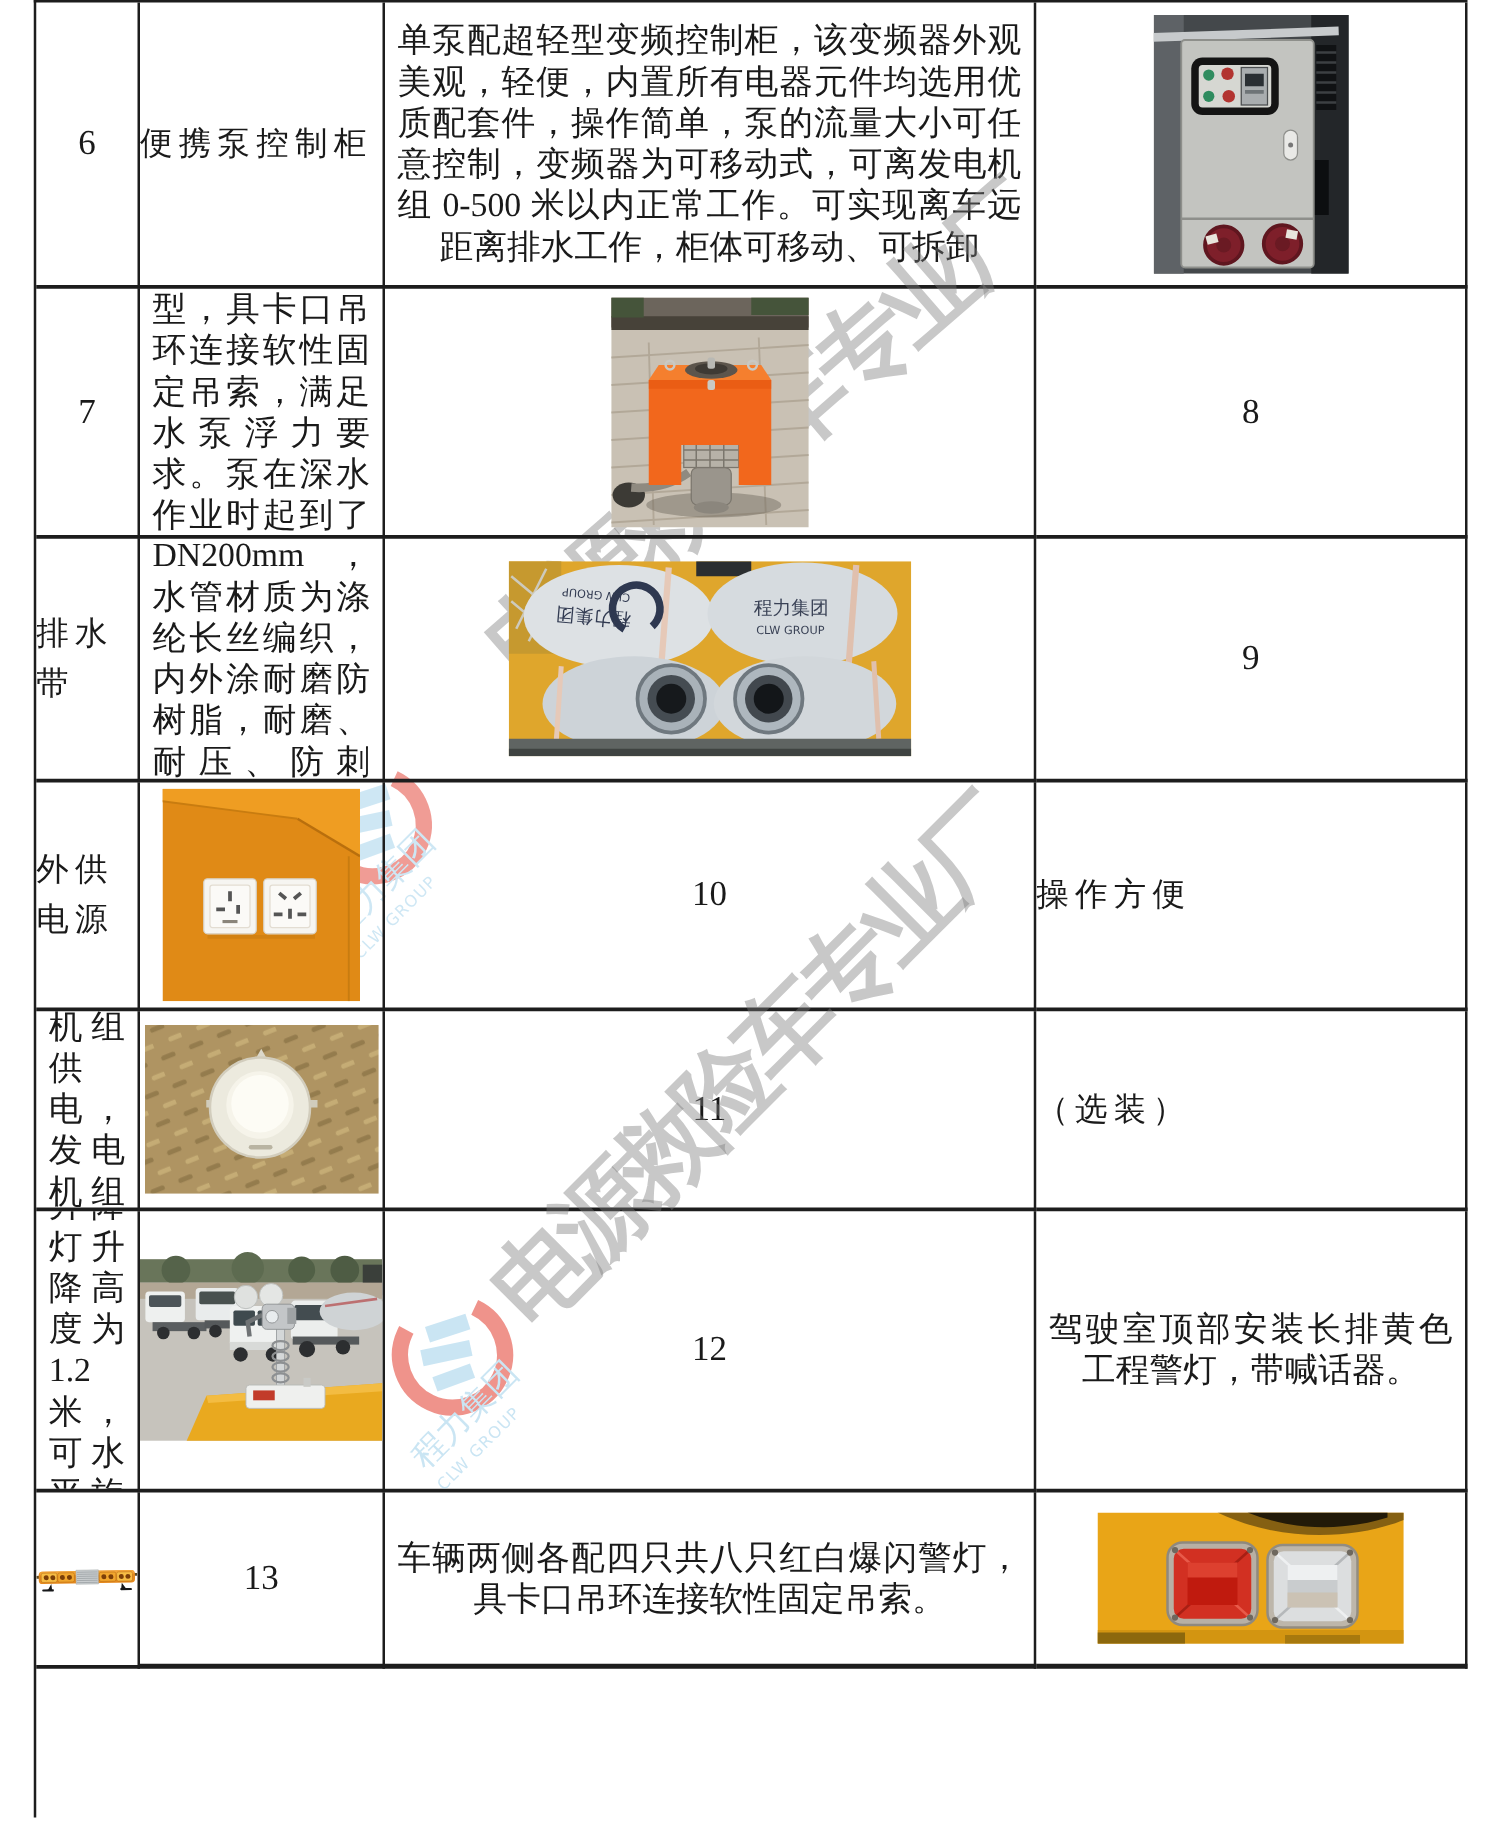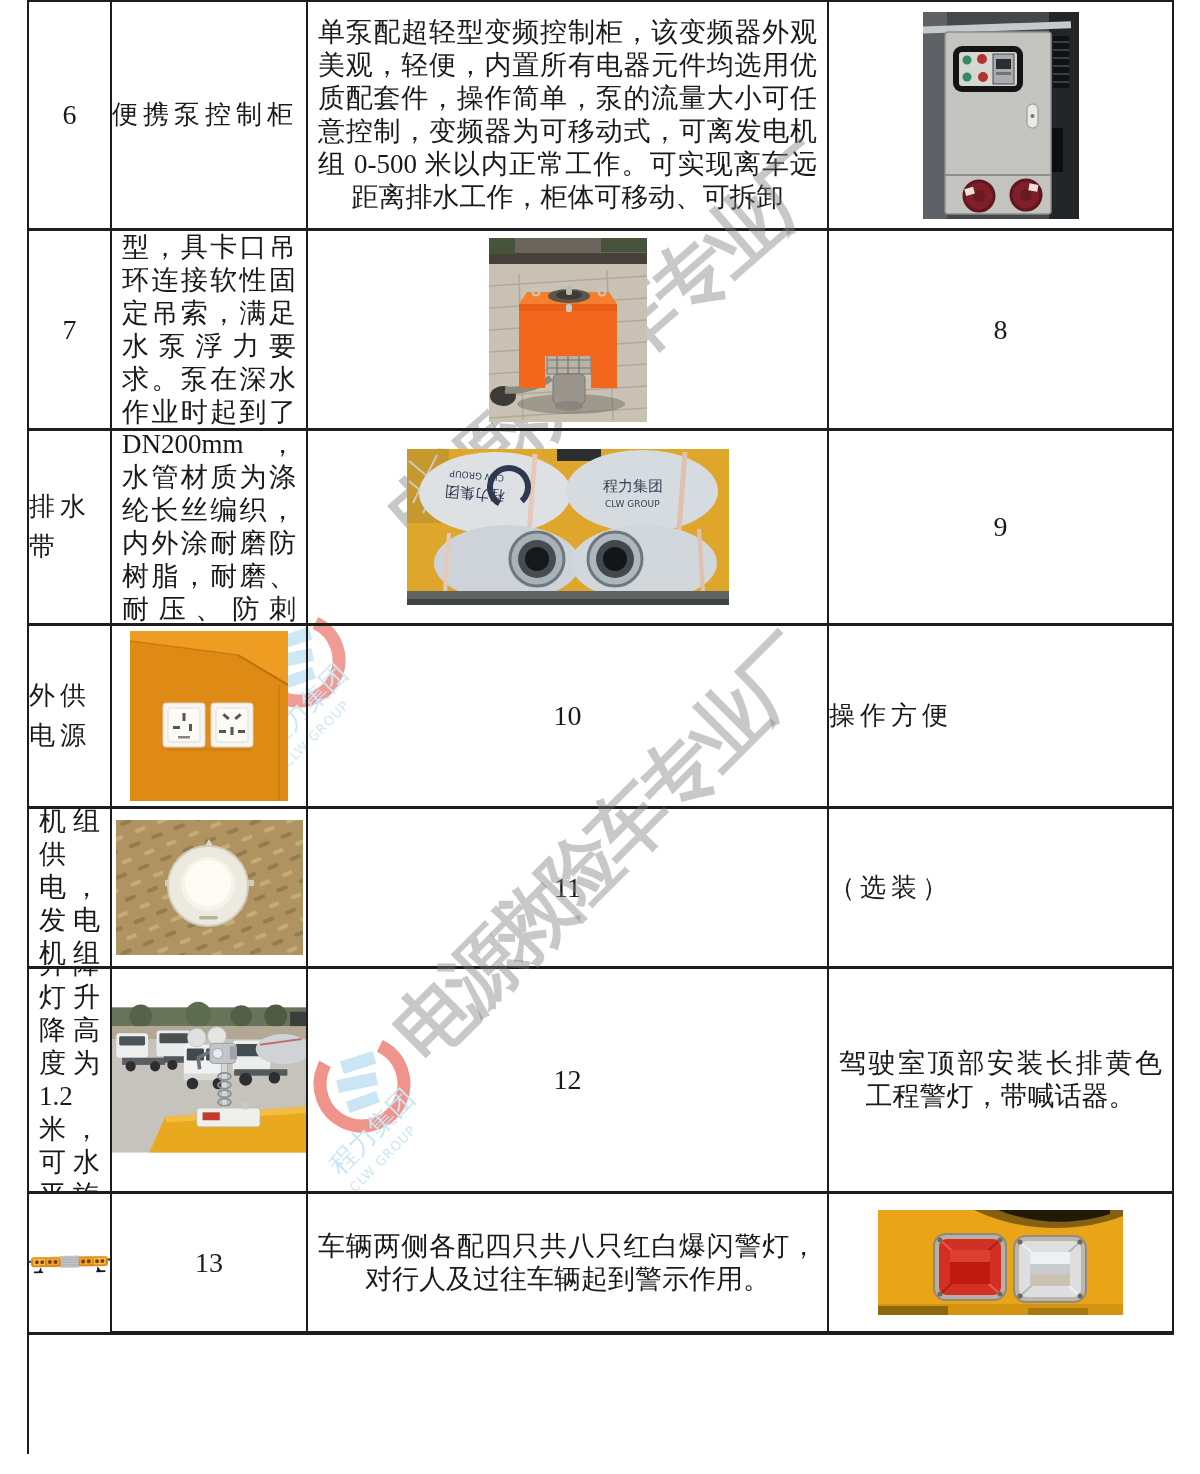--- a/index.html
+++ b/index.html
@@ -377,21 +377,21 @@
         <path d="M36,50 l-8,14 l-14,2 l24,0 z" fill="#17181a"></path>
         <rect x="14" y="63" width="28" height="5" rx="2" fill="#17181a"></rect>
         <path d="M206,50 l10,14 l14,2 l-26,0 z" fill="#17181a"></path>
         <rect x="202" y="63" width="28" height="5" rx="2" fill="#17181a"></rect>
       </g>
     </svg>
   </div>
 
   <div class="c num lastrow">13</div>
   <div class="c desc lastrow">
-      <div class="dtxt">车辆两侧各配四只共八只红白爆闪警灯，对行人及过往车辆起到警示作用。</div>
+      <div class="dtxt">车辆两侧各配四只共八只红白爆闪警灯，具卡口吊环连接软性固定吊索。</div>
     </div>
   <div class="c photo lastrow">
     <svg width="245" height="105" viewBox="0 0 245 105">
       <rect width="245" height="105" fill="#e9a517"></rect>
       <path d="M96,0 C150,26 210,20 245,6 L245,0 Z" fill="#6b4f12" opacity="0.8"></path>
       <path d="M120,0 C160,16 200,14 232,4 L232,0 Z" fill="#221a08"></path>
       <rect y="94" width="245" height="11" fill="#c98f10" opacity="0.7"></rect>
       <rect y="96" width="70" height="9" fill="#7a5c0c" opacity="0.8"></rect>
       <rect x="150" y="98" width="60" height="7" fill="#8a680e" opacity="0.6"></rect>
       <rect x="56" y="24" width="72" height="66" rx="12" fill="#b8b0a4" stroke="#8f897e" stroke-width="2"></rect>

